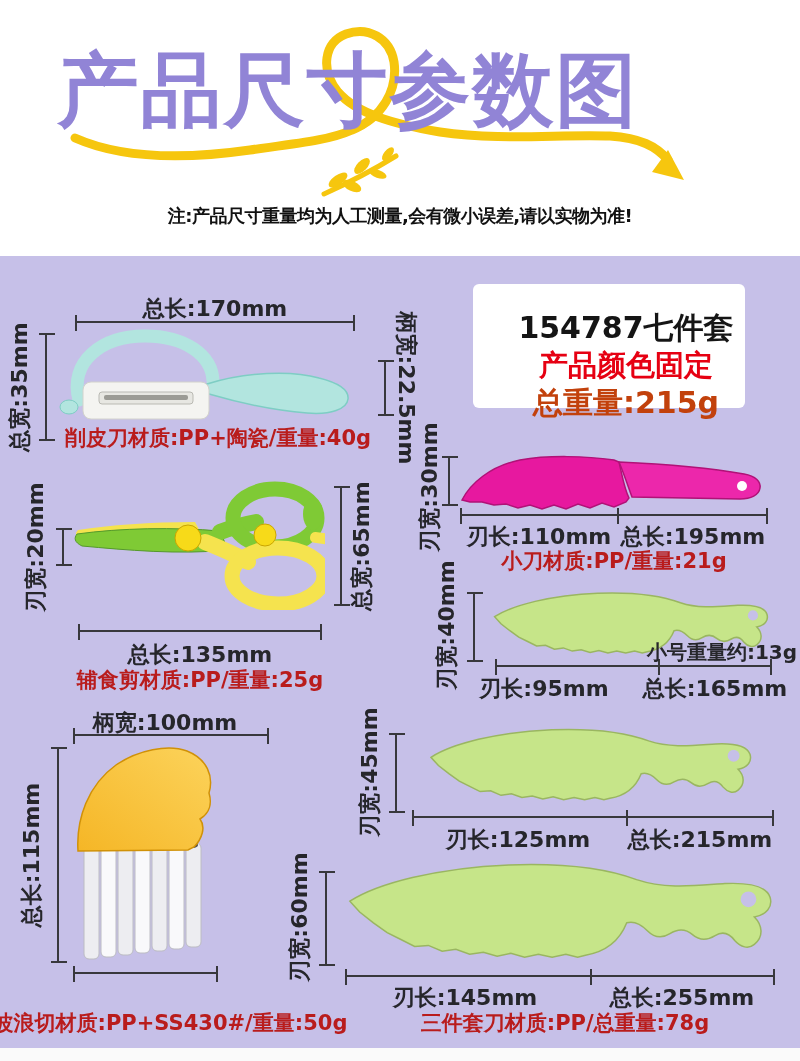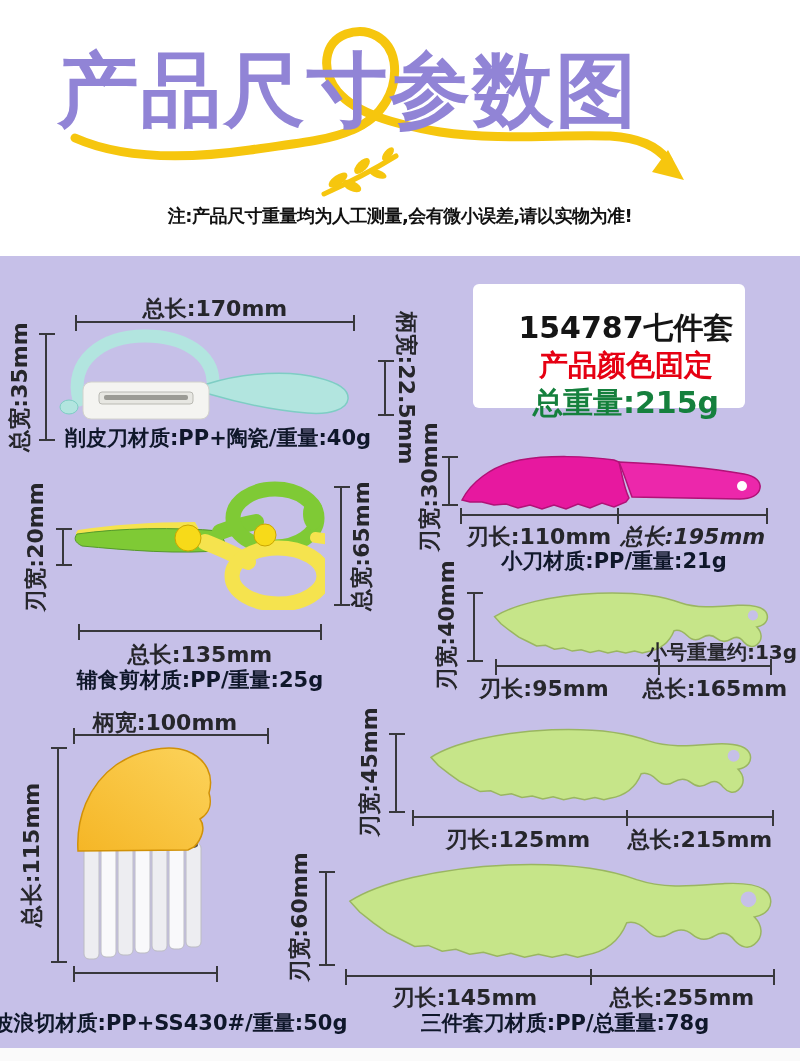--- a/index.html
+++ b/index.html
@@ -22,35 +22,35 @@
   
   .bodybg{position:absolute;left:0;top:256px;width:800px;height:792px;background:var(--bg-lavender);}
   .bottomstrip{position:absolute;left:0;top:1048px;width:800px;height:13px;background:#fafafa;}
   
   .infobox{
     position:absolute;left:473px;top:284px;width:272px;height:124px;background:#fff;
     border-radius:6px;padding:25px 0 0 34px;box-sizing:border-box;z-index:3;text-align:center;
   }
   .infobox .l1{font-size:30px;font-weight:600;color:#151515;line-height:38px;white-space:nowrap;}
   .infobox .l2{font-size:29px;font-weight:700;color:var(--red);line-height:37px;white-space:nowrap;}
-  .infobox .l3{font-size:30px;font-weight:600;color:#15803d;line-height:38px;white-space:nowrap;}
+  .infobox .l3{font-size:30px;font-weight:600;color:#c2410c;line-height:38px;white-space:nowrap;}
   
   .dimh{position:absolute;height:0;border-top:2px solid var(--line);}
   .dimh::before,.dimh::after{content:"";position:absolute;top:-8px;width:2px;height:16px;background:var(--line);}
   .dimh::before{left:0;} .dimh::after{right:0;}
   .dimh .mid{position:absolute;top:-8px;width:2px;height:16px;background:var(--line);}
   .dimv{position:absolute;width:0;border-left:2px solid var(--line);}
   .dimv::before,.dimv::after{content:"";position:absolute;left:-8px;width:16px;height:2px;background:var(--line);}
   .dimv::before{top:0;} .dimv::after{bottom:0;}
   .dlabel{position:absolute;font-size:22px;font-weight:600;color:var(--dim-ink);white-space:nowrap;transform:translateX(-50%);z-index:2;}
   .vlabel{position:absolute;font-size:22px;font-weight:600;color:var(--dim-ink);white-space:nowrap;
     transform:translate(-50%,-50%) rotate(-90deg);z-index:2;}
   .vlabel.cw{transform:translate(-50%,-50%) rotate(90deg);}
   .wlabel{position:absolute;font-size:20px;font-weight:600;color:var(--dim-ink);white-space:nowrap;transform:translateX(-50%);z-index:2;}
-  .caption{position:absolute;font-size:21px;font-weight:700;color:#0f172a;white-space:nowrap;transform:translateX(-50%);z-index:2;}
+  .caption{position:absolute;font-size:21px;font-weight:700;color:#b91c1c;white-space:nowrap;transform:translateX(-50%);z-index:2;}
   .art{position:absolute;z-index:1;}
 </style>
 </head>
 <body>
 
 <div class="page">
 
   <div class="header">
     <svg class="deco" viewBox="0 0 800 210">
       <path d="M75,138 C120,158 180,160 250,150 C300,143 330,140 352,130
@@ -100,21 +100,21 @@
   <svg class="art" style="left:455px;top:450px;" width="312" height="72" viewBox="0 0 310 72">
     <path d="M6,50 C14,34 34,16 64,10 C92,5 130,6 158,10 L163,12 C166,24 168,38 173,48 L170,52
              L158,57 L146,53 L134,58 L122,54 L110,59 L98,55 L86,59 L74,55 L62,58 L50,54 L38,55 L26,52 L14,52 Z" fill="var(--pink)" stroke="var(--pink-dark)" stroke-width="1.5"></path>
     <path d="M163,12 C210,14 255,18 288,24 C300,26 305,32 304,38 C303,45 295,49 284,49 L176,47 C172,36 168,24 163,12 Z" fill="#ec27ab" stroke="var(--pink-dark)" stroke-width="1.5"></path>
     <circle cx="286" cy="36" r="5" fill="#ffffff"></circle>
   </svg>
   <div class="dimh" style="left:460px;top:514px;width:308px;">
       <div class="mid" style="left:51%;"></div>
     </div>
   <div class="dlabel" style="left:539px;top:522px;">刃长:110mm</div>
-  <div class="dlabel" style="left:693px;top:522px;font-style:italic;">总长:195mm</div>
+  <div class="dlabel" style="left:693px;top:522px;">总长:195mm</div>
   <div class="caption" style="left:614px;top:547px;">小刀材质:PP/重量:21g</div>
 
   <div class="dimv" style="left:62px;top:528px;height:38px;"></div>
   <div class="vlabel" style="left:36px;top:547px;">刃宽:20mm</div>
   <div class="dimv" style="left:340px;top:486px;height:120px;"></div>
   <div class="vlabel" style="left:362px;top:546px;">总宽:65mm</div>
   <svg class="art" style="left:70px;top:478px;" width="255" height="132" viewBox="0 0 255 132">
     <path d="M8,52 C40,47 80,44 125,44 L132,57 L127,62 C80,60 40,58 10,62 C5,58 5,55 8,52 Z" fill="var(--scissor-yellow)"></path>
     <path d="M7,56 C50,50 105,49 150,53 L158,72 C110,77 55,72 12,68 C4,64 4,60 7,56 Z" fill="var(--scissor-green)" stroke="var(--scissor-green-dark)"></path>
     <path d="M150,54 C165,48 175,46 186,44" fill="none" stroke="var(--scissor-green)" stroke-width="16" stroke-linecap="round"></path>

